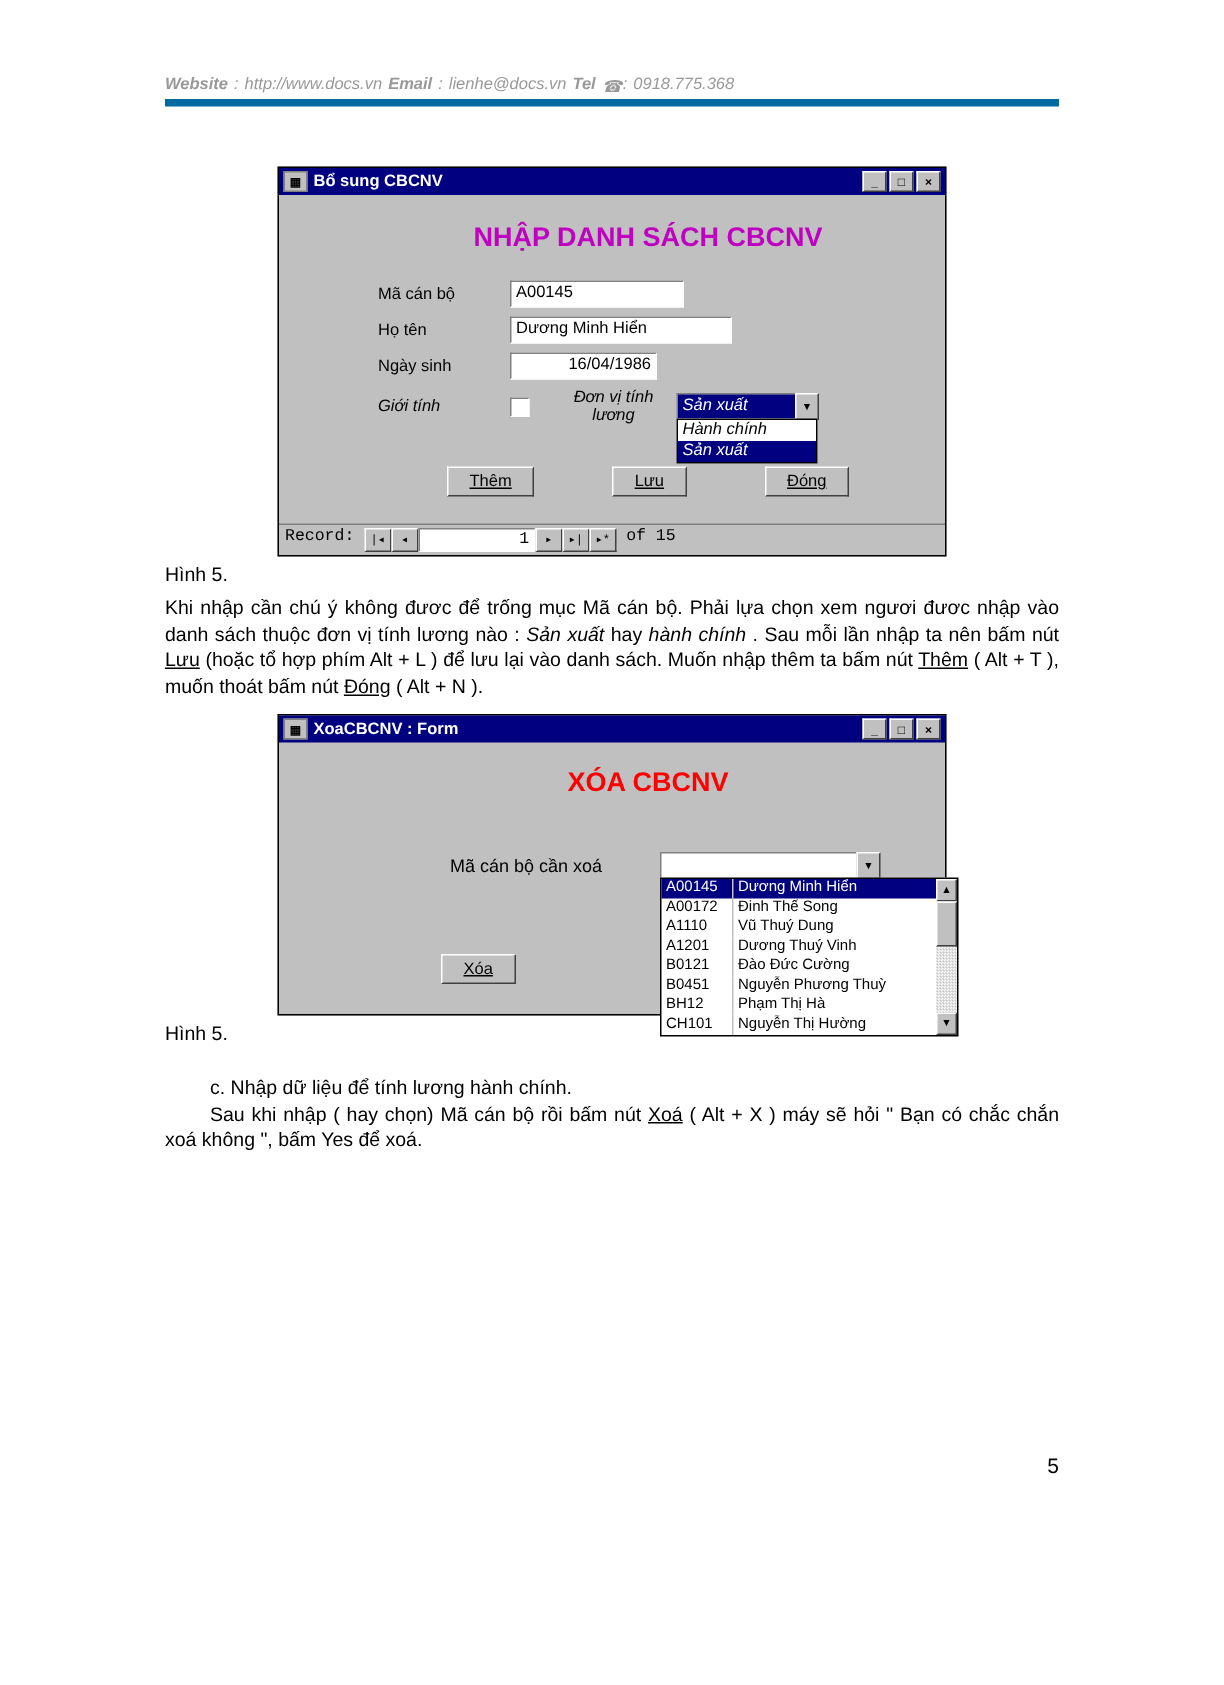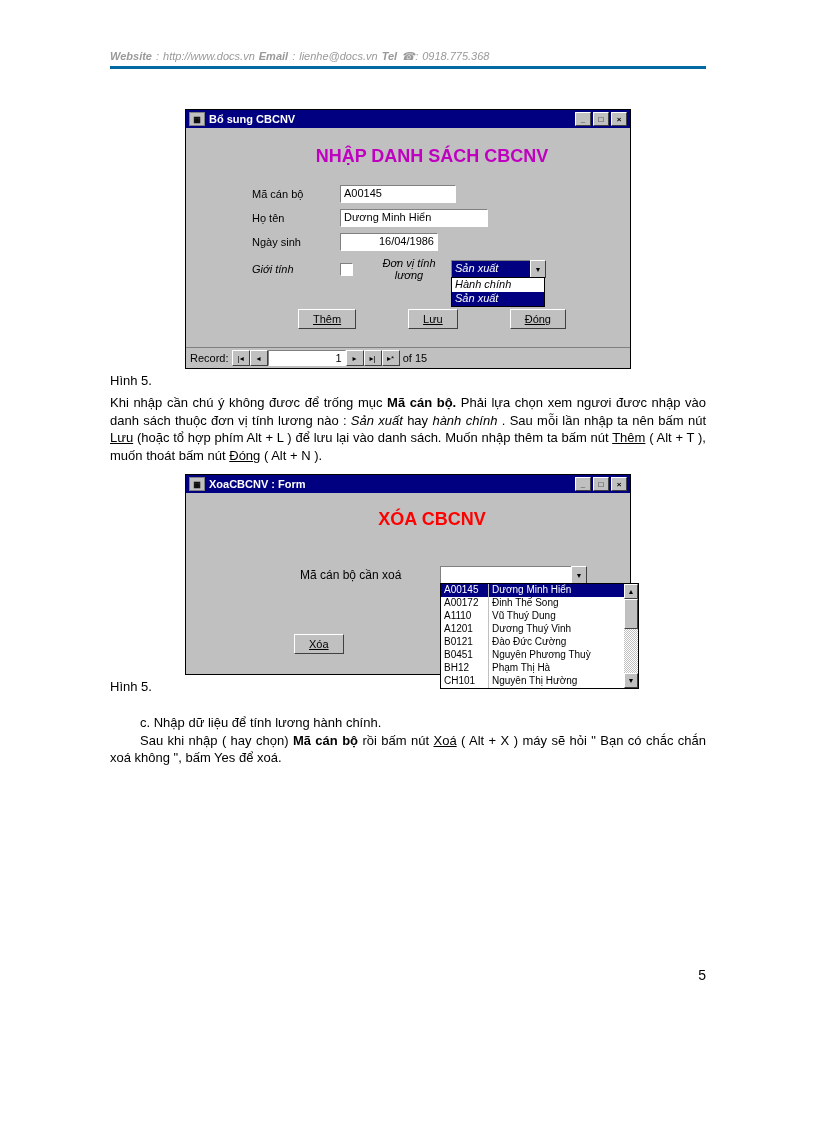--- a/index.html
+++ b/index.html
@@ -13,23 +13,24 @@
   .page {
     padding: 50px 110px 40px 110px;
     box-sizing: border-box;
     width: 816px;
   }
   .header-line {
     color: #999;
     font-style: italic;
     font-size: 11px;
     padding-bottom: 4px;
-    border-bottom: 3px solid #0369a1;
+    border-bottom: 5px solid #0369a1;
     display: flex;
     gap: 4px;
+    align-items: center;
   }
   .header-line .lbl { font-weight: bold; }
   .phone-icon {
     display: inline-block;
     width: 10px;
     height: 10px;
   }
   .win {
     border: 1px solid #000;
     background: #c0c0c0;
@@ -179,25 +180,26 @@
     display: inline-block;
   }
   .btn .u { text-decoration: underline; }
   .btnrow {
     display: flex;
     justify-content: space-around;
     padding: 22px 20px 10px 20px;
   }
   .recordbar {
     display: flex;
-    align-items: center;
+    align-items: flex-start;
     font-size: 11px;
     padding: 2px 4px;
     border-top: 1px solid #808080;
     background: #c0c0c0;
+    font-family: Liberation Mono, monospace;
   }
   .navbtn {
     width: 16px;
     height: 14px;
     background: #c0c0c0;
     border-top: 1px solid #fff;
     border-left: 1px solid #fff;
     border-right: 1px solid #404040;
     border-bottom: 1px solid #404040;
     display: inline-flex;
@@ -222,21 +224,21 @@
     text-align: left;
     font-size: 13px;
     margin: 4px 0 6px 0;
   }
   .para {
     font-size: 13px;
     line-height: 1.35;
     text-align: justify;
   }
   .para .em { font-style: italic; }
-  .para .b { font-weight: bold; margin-top: 28px; }
+  .para .b { font-weight: normal; margin-top: 28px; }
   .para .u { text-decoration: underline; }
   .indent { margin-left: 30px; }
   .big-combo {
     width: 130px;
   }
   .emp-list {
     position: absolute;
     top: 17px;
     left: 0;
     border: 1px solid #000;

